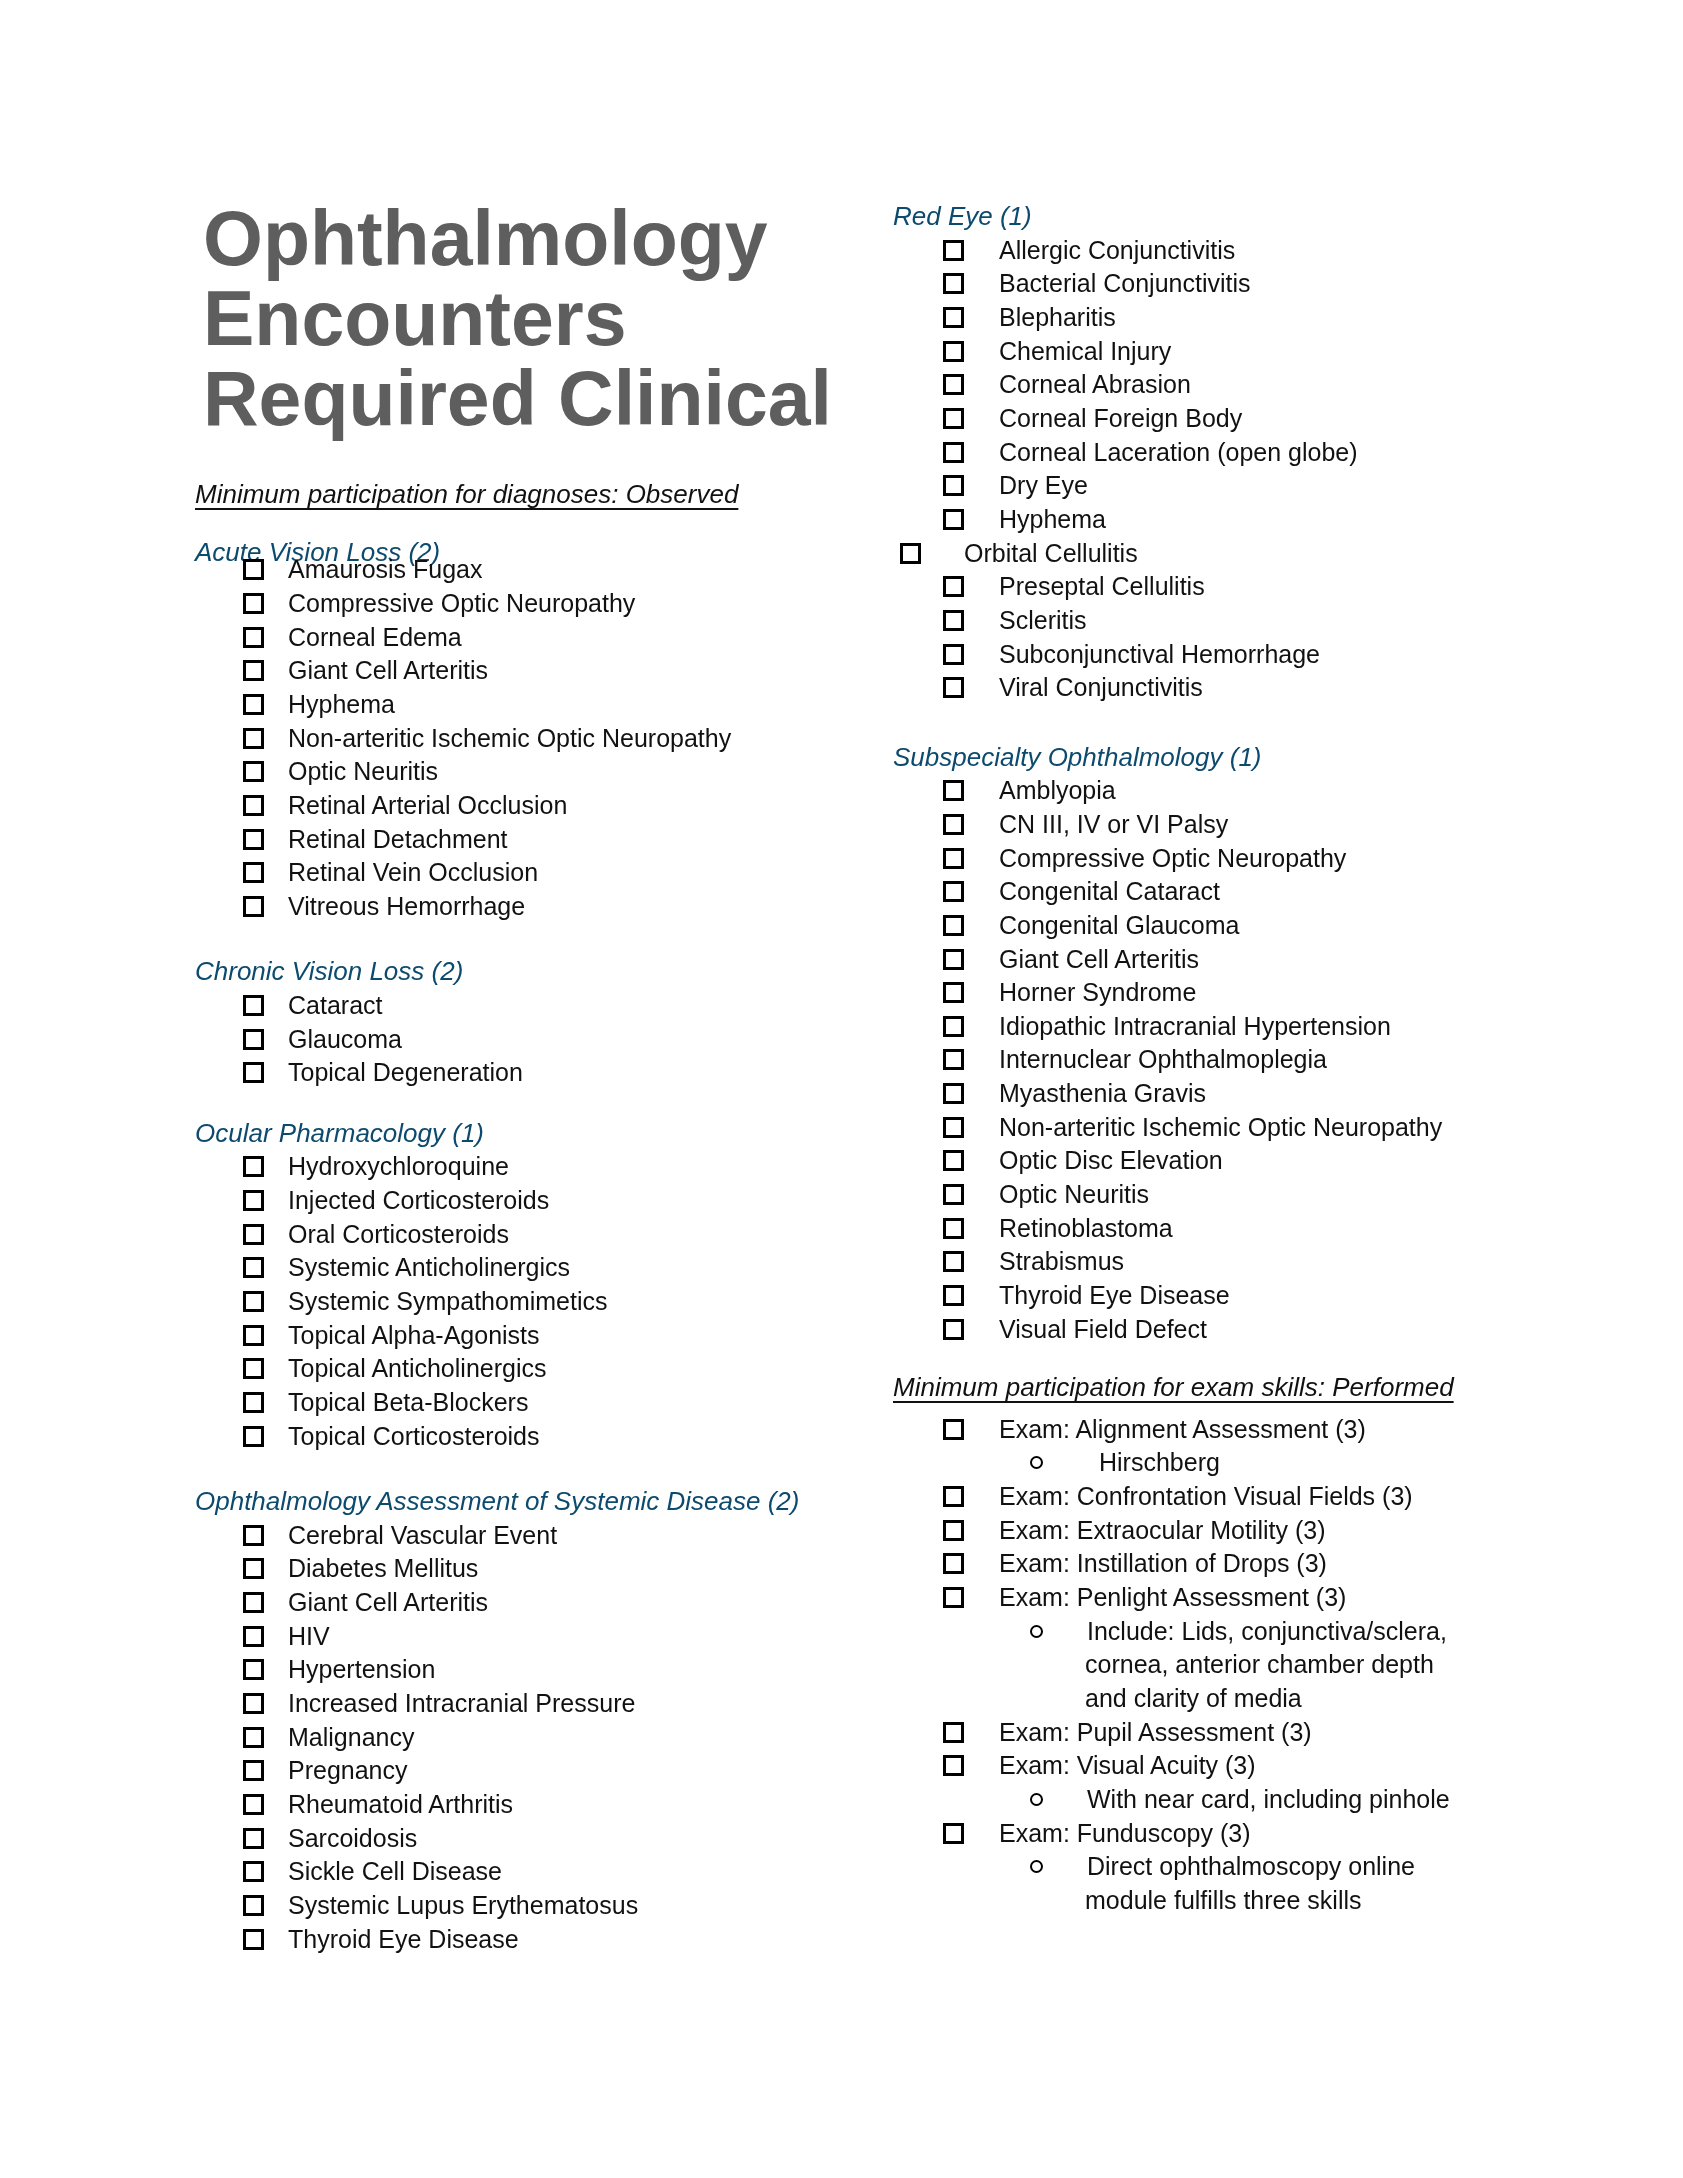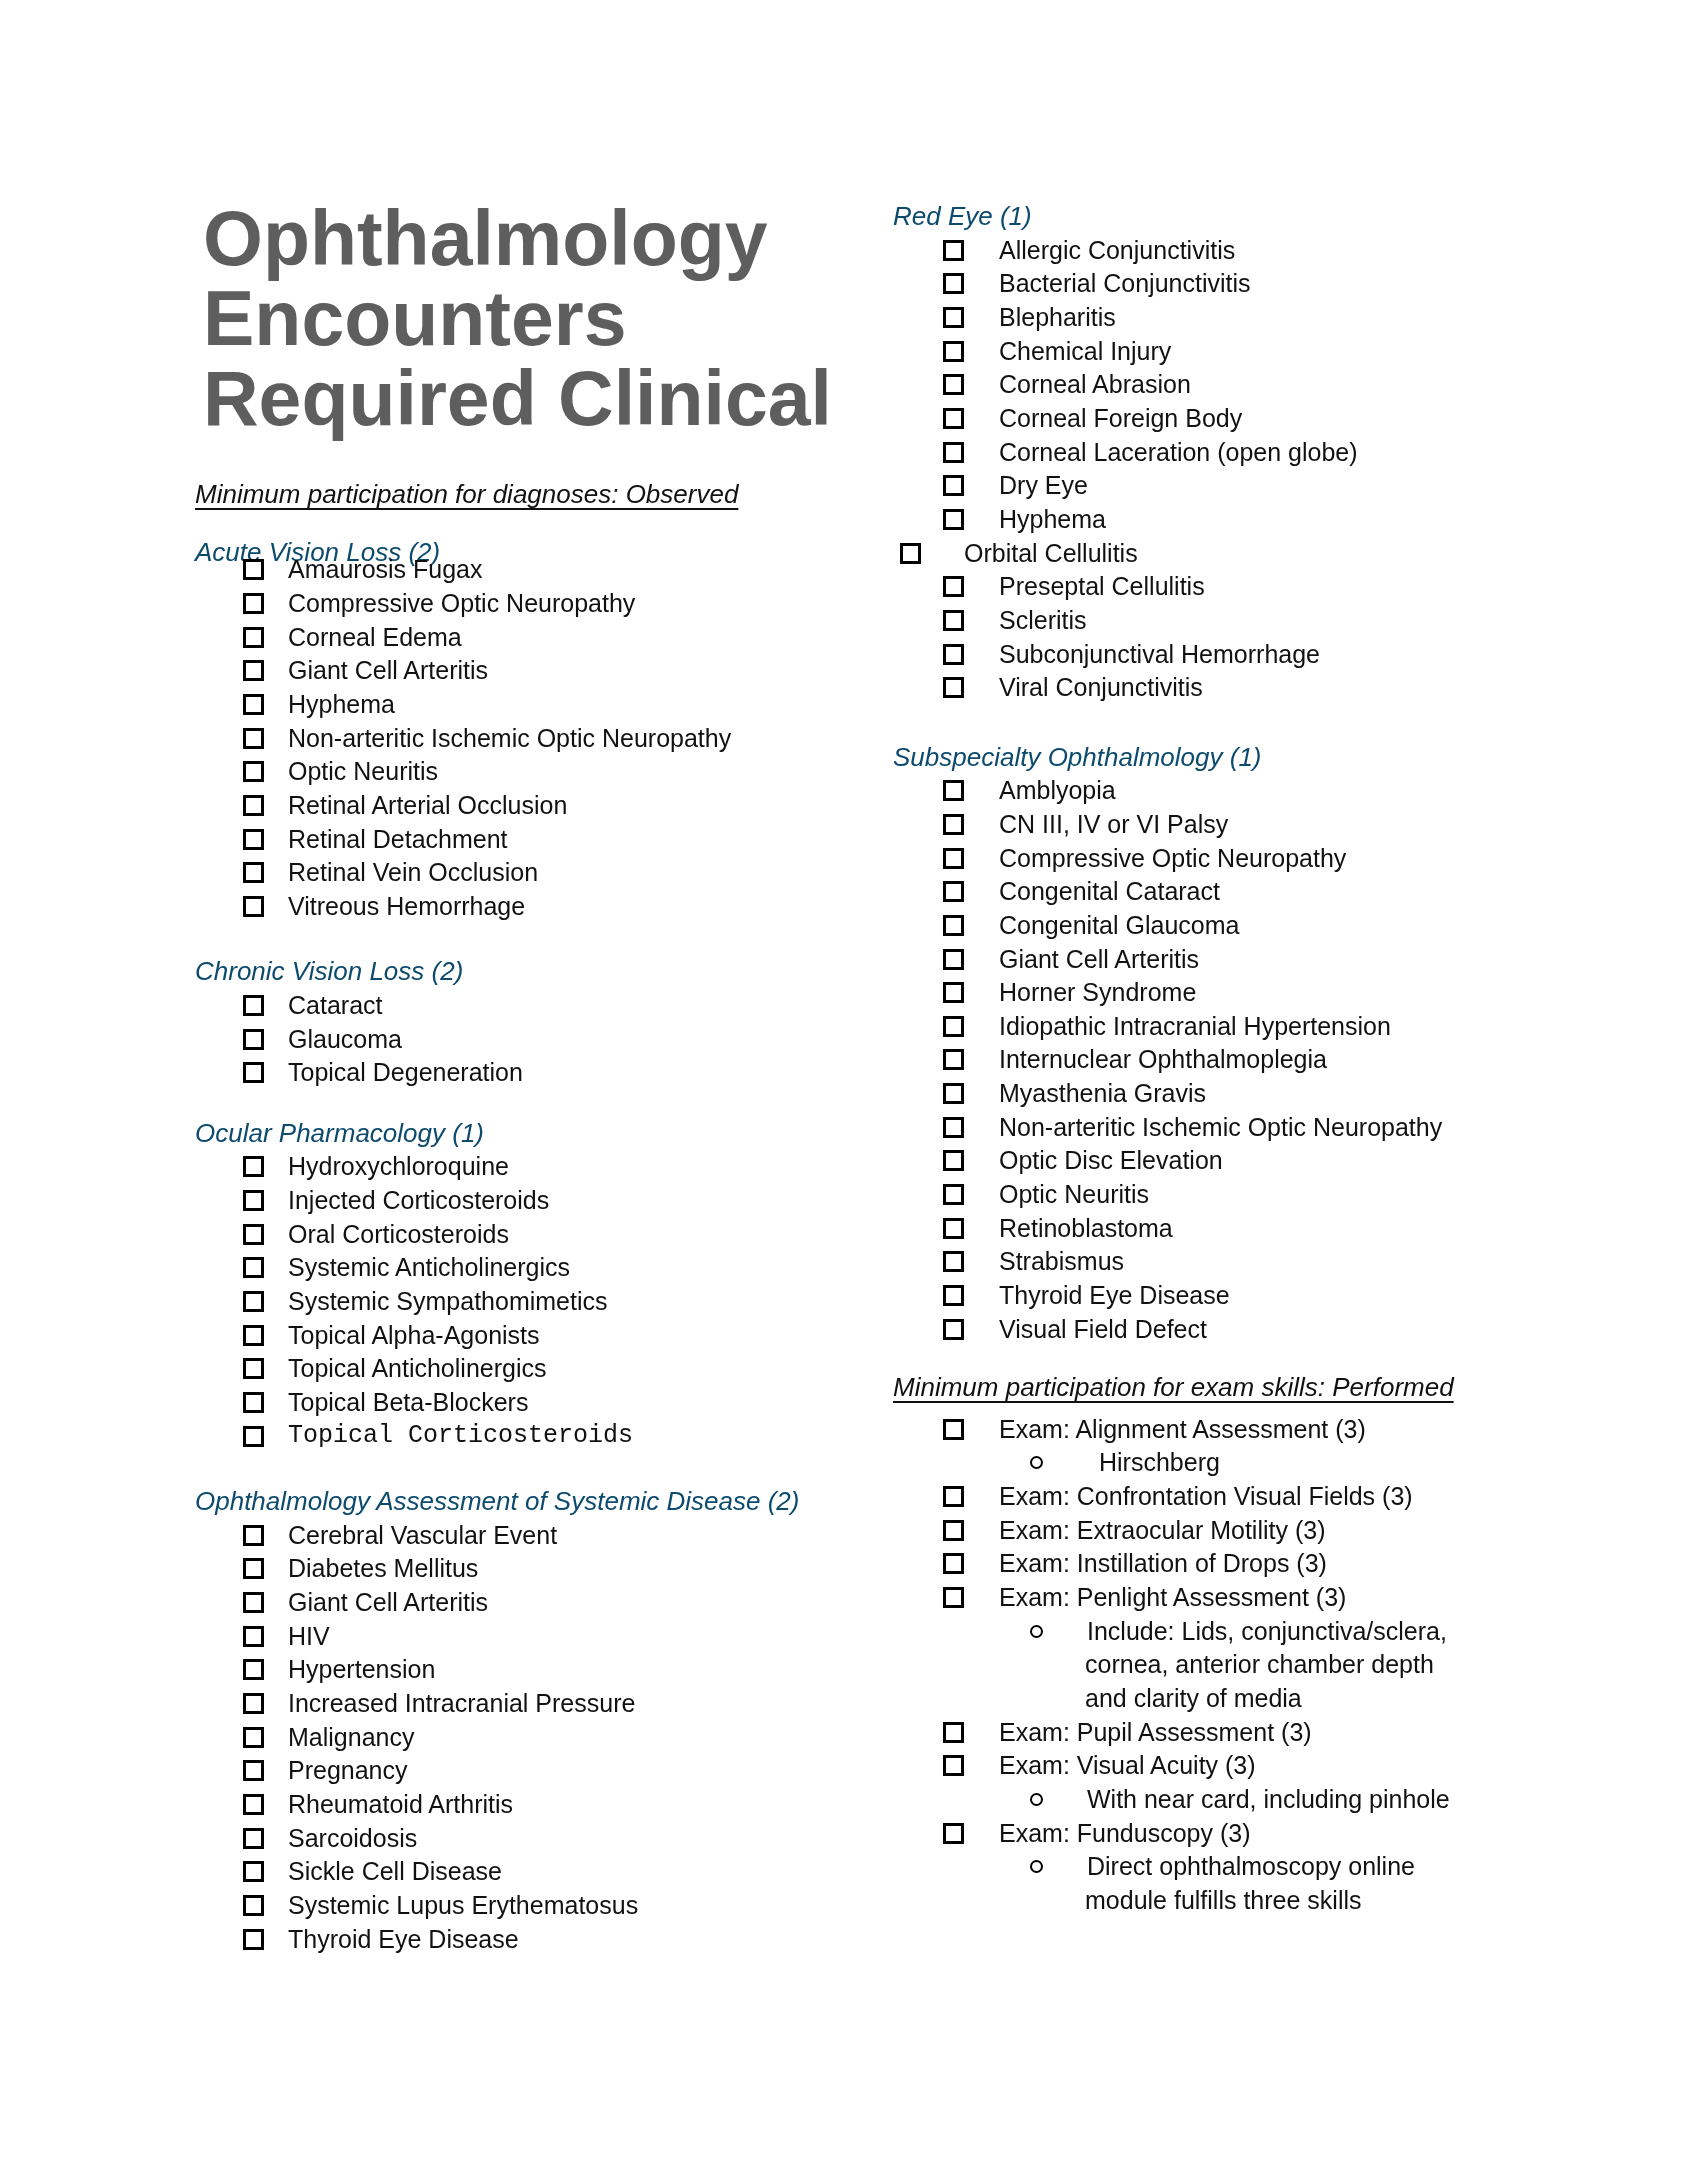--- a/index.html
+++ b/index.html
@@ -172,21 +172,21 @@
       <div class="row" style="top: 1351px; left: 243px;">
         <span class="chk"></span>
         <span class="lbl" style="margin-left: 24px;">Topical Anticholinergics</span>
       </div>
       <div class="row" style="top: 1385px; left: 243px;">
         <span class="chk"></span>
         <span class="lbl" style="margin-left: 24px;">Topical Beta-Blockers</span>
       </div>
       <div class="row" style="top: 1419px; left: 243px;">
         <span class="chk"></span>
-        <span class="lbl" style="margin-left: 24px; font-family: Liberation Mono, monospace;">Topical Corticosteroids</span>
+        <span class="lbl" style="margin-left: 24px;">Topical Corticosteroids</span>
       </div>
       <div class="sec-head" style="left: 195px; top: 1484px;">Ophthalmology Assessment of Systemic Disease (2)</div>
       <div class="row" style="top: 1518px; left: 243px;">
         <span class="chk"></span>
         <span class="lbl" style="margin-left: 24px;">Cerebral Vascular Event</span>
       </div>
       <div class="row" style="top: 1551px; left: 243px;">
         <span class="chk"></span>
         <span class="lbl" style="margin-left: 24px;">Diabetes Mellitus</span>
       </div>

